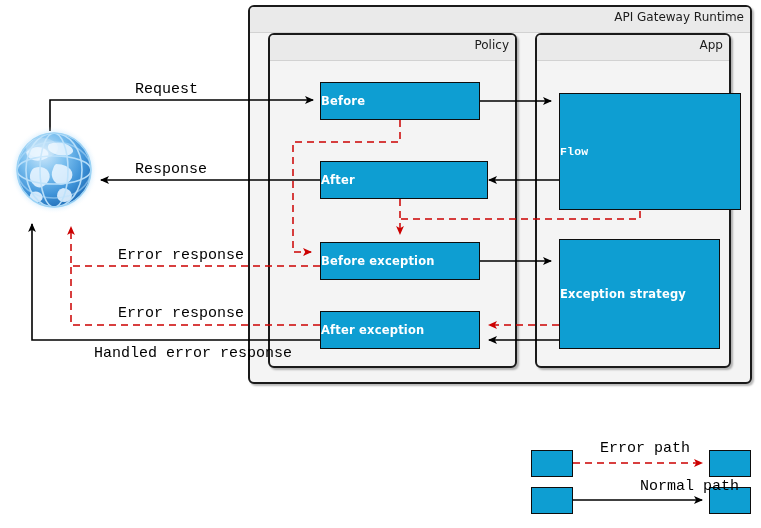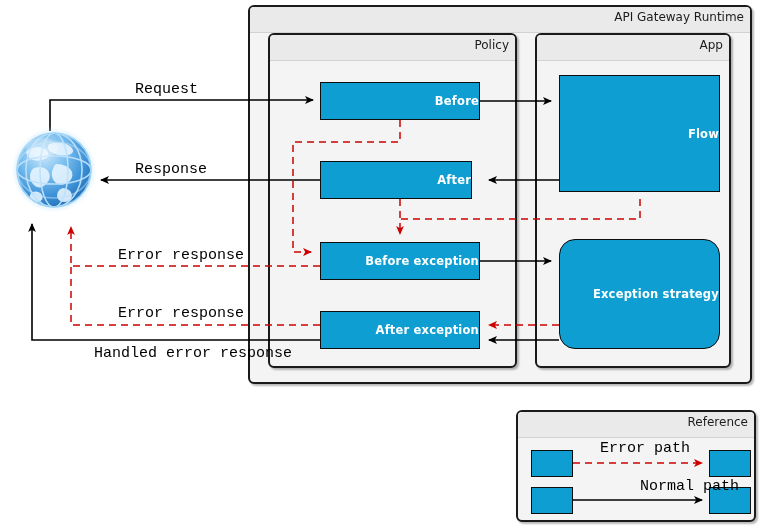--- a/index.html
+++ b/index.html
@@ -55,21 +55,21 @@
   .node-box {
     position: absolute;
     box-sizing: border-box;
     background: #0e9ed2;
     border: 1.6px solid #0d0d0d;
     color: #ffffff;
     font-size: 11.5px;
     font-weight: bold;
     display: flex;
     align-items: center;
-    justify-content: flex-end;
+    justify-content: flex-start;
     text-align: center;
     font-family: "DejaVu Sans", sans-serif;
     letter-spacing: 0.2px;
   }
   .legend-chip {
     position: absolute;
     box-sizing: border-box;
     background: #0e9ed2;
     border: 1.4px solid #0d0d0d;
   }
@@ -94,24 +94,20 @@
   <div class="container-box" style="left:268px; top:33px; width:249px; height:335px;">
     <div class="container-title-bar"></div>
     <div class="container-title">Policy</div>
   </div>
 
   <div class="container-box" style="left:535px; top:33px; width:196px; height:335px;">
     <div class="container-title-bar"></div>
     <div class="container-title">App</div>
   </div>
 
-  <div class="container-box" style="left:516px; top:410px; width:240px; height:112px;">
-    <div class="container-title-bar"></div>
-    <div class="container-title">Reference</div>
-  </div>
 
   <svg class="layer" viewBox="0 0 761 528">
     <defs>
       <marker id="arrow-black" markerWidth="9" markerHeight="9" refX="8" refY="4.5" orient="auto" markerUnits="userSpaceOnUse">
         <path d="M0,0.6 L9,4.5 L0,8.4 L2.2,4.5 Z" fill="#000000"></path>
       </marker>
       <marker id="arrow-red" markerWidth="9" markerHeight="9" refX="8" refY="4.5" orient="auto" markerUnits="userSpaceOnUse">
         <path d="M0,0.6 L9,4.5 L0,8.4 L2.2,4.5 Z" fill="#cc0000"></path>
       </marker>
 
@@ -211,37 +207,37 @@
       </g>
       <circle cx="46" cy="48" r="37" fill="none" stroke="#8fcdf3" stroke-width="1.1" opacity="0.8"></circle>
       <ellipse cx="34" cy="26" rx="16" ry="10" fill="#ffffff" opacity="0.22"></ellipse>
     </g>
   </svg>
 
   <div class="node-box" style="left:320px; top:82px; width:160px; height:38px;">
     <span>Before</span>
   </div>
 
-  <div class="node-box" style="left:320px; top:161px; width:152px; height:38px;padding-left:25px;">
+  <div class="node-box" style="left:320px; top:161px; width:168px; height:38px;">
     <span>After</span>
   </div>
 
   <div class="node-box" style="left:320px; top:242px; width:160px; height:38px;">
     <span>Before exception</span>
   </div>
 
   <div class="node-box" style="left:320px; top:311px; width:160px; height:38px;">
     <span>After exception</span>
   </div>
 
-  <div class="node-box" style="left:559px; top:75px; width:161px; height:117px;">
+  <div class="node-box" style="left:559px; top:93px; width:182px; height:117px;font-family:Liberation Mono, monospace;">
     <span>Flow</span>
   </div>
 
-  <div class="node-box" style="left:559px; top:239px; width:161px; height:110px;border-radius:16px;">
+  <div class="node-box" style="left:559px; top:239px; width:161px; height:110px;">
     <span>Exception strategy</span>
   </div>
 
   <div class="edge-label" style="left:135px; top:81px;">Request</div>
 
   <div class="edge-label" style="left:135px; top:161px;">Response</div>
 
   <div class="edge-label" style="left:118px; top:247px;">Error response</div>
 
   <div class="edge-label" style="left:118px; top:305px;">Error response</div>

